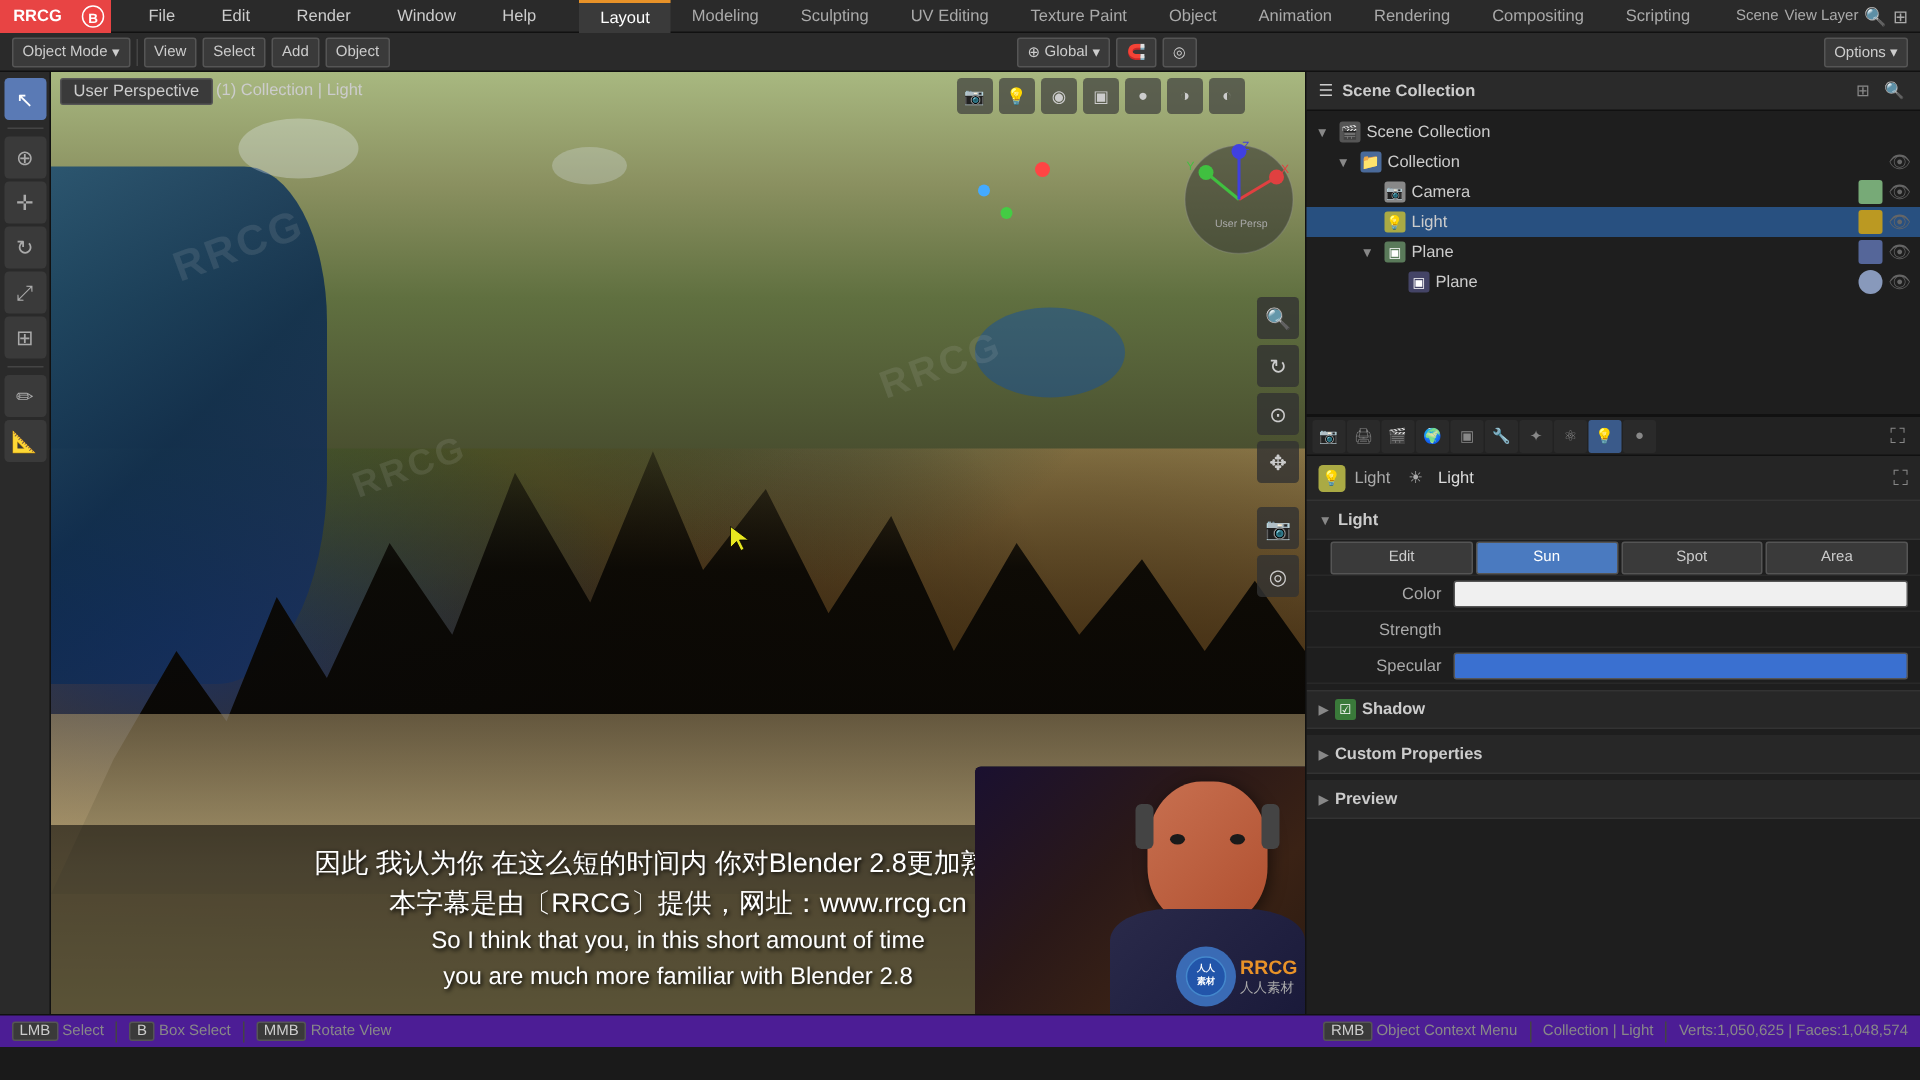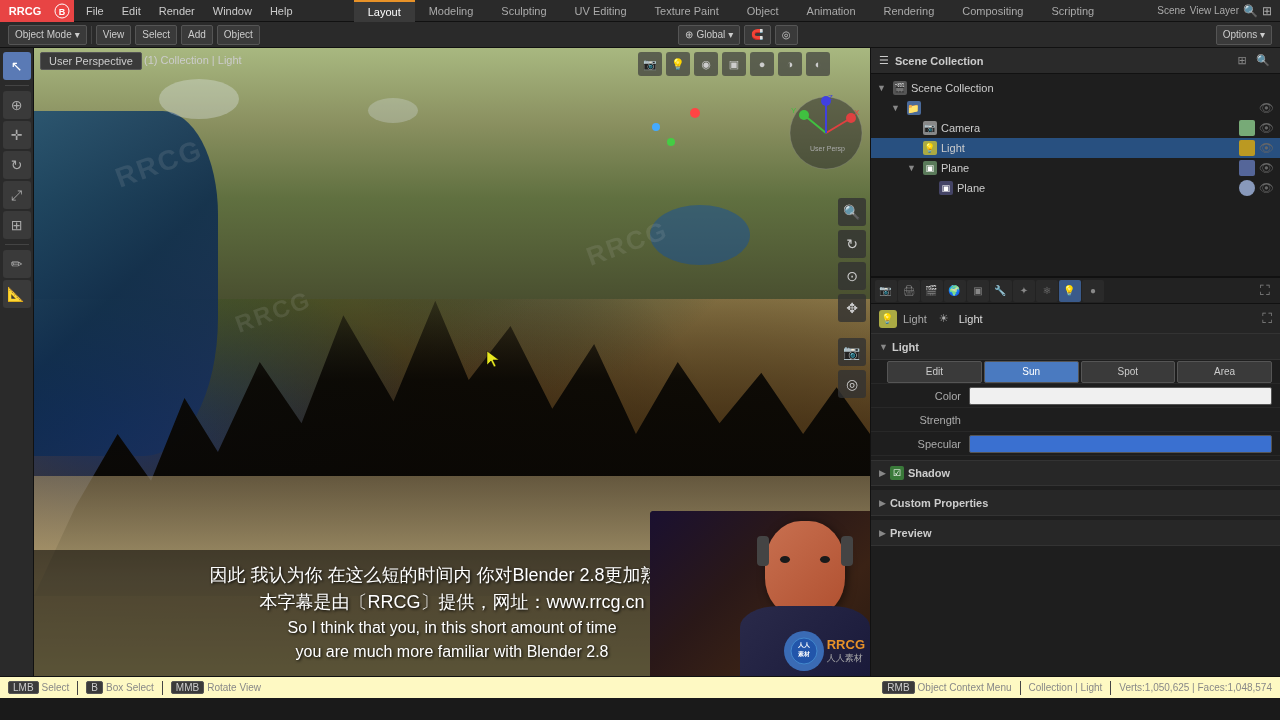--- a/index.html
+++ b/index.html
@@ -38,20 +38,21 @@
       display: flex;
       align-items: center;
       gap: 2px;
       padding: 0 4px;
     }
     .top-menu-item {
       padding: 2px 8px;
       color: #ccc;
       font-size: 11px;
       cursor: pointer;
+      margin-left: 13px;
     }
     .workspace-tab {
       padding: 3px 14px;
       font-size: 11px;
       color: #aaa;
       cursor: pointer;
       height: 22px;
       display: flex;
       align-items: center;
     }
@@ -430,21 +431,21 @@
       justify-content: center;
     }
     .light-type-btn.active {
       background: #4a7ac0;
       color: #fff;
     }
 
     
     .status-bar {
       height: 22px;
-      background: #fef9c3;
+      background: #4c1d95;
       display: flex;
       align-items: center;
       padding: 0 8px;
       gap: 8px;
       font-size: 10px;
       color: #888;
       border-top: 1px solid #111;
     }
     .status-item {
       display: flex;
@@ -692,20 +693,21 @@
 
         <div class="outliner-item">
           <span class="outliner-arrow">▼</span>
           <div class="outliner-icon icon-scene">🎬</div>
           <span class="outliner-item-label">Scene Collection</span>
         </div>
 
         <div class="outliner-item outliner-indent-1">
           <span class="outliner-arrow">▼</span>
           <div class="outliner-icon icon-collection" style="font-size:10px;">📁</div>
+          <span class="outliner-item-label">Collection</span>
           <span class="outliner-eye">👁</span>
         </div>
 
         <div class="outliner-item outliner-indent-2">
           <span class="outliner-arrow" style="opacity:0;">▶</span>
           <div class="outliner-icon" style="background:#888;color:white;font-size:9px;">📷</div>
           <span class="outliner-item-label">Camera</span>
           <div style="width:16px;height:16px;background:#7a7;border-radius:2px;margin-left:4px;"></div>
           <span class="outliner-eye">👁</span>
         </div>

